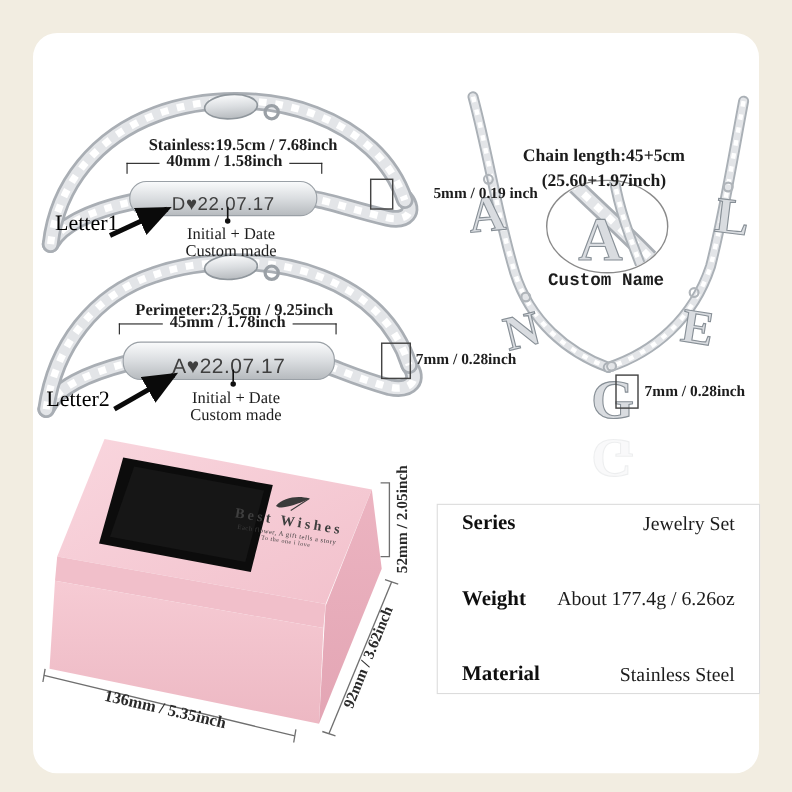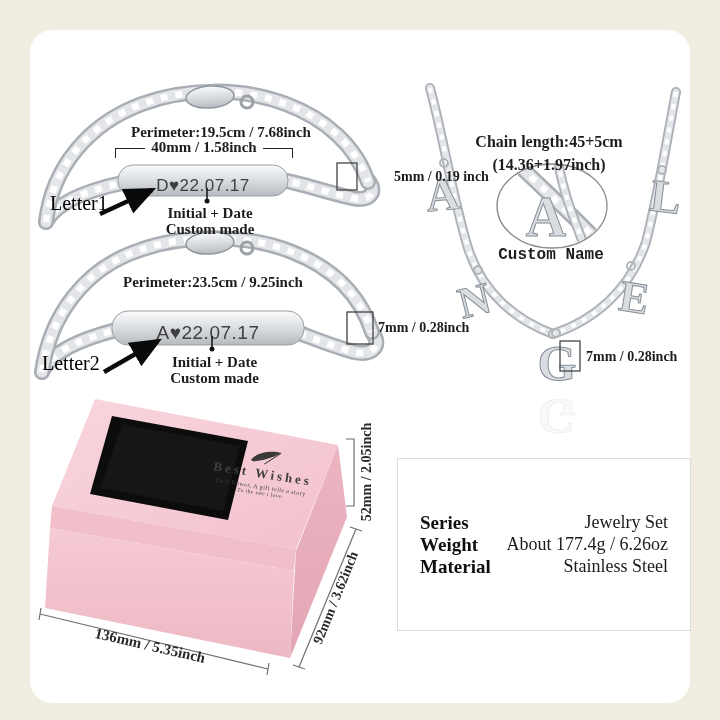--- a/index.html
+++ b/index.html
@@ -27,34 +27,34 @@
   .ann-sm{font-size:14px;}
   .sans-label{position:absolute;font-family:Liberation Serif, serif;font-size:20px;color:#000;white-space:nowrap;}
 
   
   .dim-row{position:absolute;display:flex;align-items:flex-start;}
   .dim-row .hook{flex:1;height:9px;border-top:1.5px solid #222;}
   .dim-row .hook.left{border-left:1.5px solid #222;}
   .dim-row .hook.right{border-right:1.5px solid #222;}
   .dim-row .txt{position:relative;top:-9px;padding:0 6px;font-weight:bold;font-size:15px;white-space:nowrap;}
 
-  .custom-block{position:absolute;text-align:center;font-weight:bold;font-size:15px;line-height:16px;}
+  .custom-block{position:absolute;text-align:center;font-weight:normal;font-size:15px;line-height:16px;}
 
   
   .rot-label{position:absolute;font-weight:bold;font-size:14px;white-space:nowrap;color:#2a2a2a;}
   .brand-block{position:absolute;left:188px;top:449px;width:150px;text-align:center;transform:rotate(9deg);color:#3f3f3f;}
   .brand-name{font-size:13px;font-weight:600;letter-spacing:3px;margin-top:1px;}
   .brand-tag1{font-size:6px;letter-spacing:.5px;margin-top:2px;}
   .brand-tag2{font-size:5.5px;letter-spacing:.5px;}
 
   
   .spec-table{
     position:absolute;left:397px;top:458px;width:294px;height:173px;
     background:#fff;border:1px solid #dcdcdc;box-sizing:border-box;
-    display:flex;flex-direction:column;justify-content:center;padding:6px 0;
+    display:flex;flex-direction:column;justify-content:space-between;padding:6px 0;
   }
   .spec-row{display:flex;justify-content:space-between;align-items:center;padding:0 22px;}
   .spec-label{font-weight:bold;font-size:19px;color:#0f0f0f;}
   .spec-value{font-size:18px;color:#1c1c1c;}
 
   .footer-note{position:absolute;left:0;top:674px;width:720px;text-align:center;font-size:16px;color:#6f6f6f;}
 
   
   .ch-a{stroke:#a9aeb4;stroke-width:16;fill:none;stroke-linecap:round;}
   .ch-b{stroke:#e3e5e8;stroke-width:11;fill:none;stroke-linecap:round;}
@@ -212,43 +212,48 @@
       <line x1="299" y1="667" x2="356" y2="529" class="dimline"></line>
       <line x1="293" y1="665" x2="305" y2="669" class="dimline"></line>
       <line x1="350" y1="527" x2="362" y2="531" class="dimline"></line>
       <line x1="40" y1="614" x2="268" y2="669" class="dimline"></line>
       <line x1="41" y1="608" x2="39" y2="620" class="dimline"></line>
       <line x1="269" y1="663" x2="267" y2="675" class="dimline"></line>
     </g>
   </svg>
 
 
-  <div class="ann ann-c" style="left:96px;top:124px;width:250px;">Perimeter:19.5cm / 7.68inch</div>
+  <div class="ann ann-c" style="left:96px;top:124px;width:250px;">Stainless:19.5cm / 7.68inch</div>
   <div class="dim-row" style="left:115px;top:148px;width:178px;">
     <span class="hook left"></span>
     <span class="txt">40mm / 1.58inch</span>
     <span class="hook right"></span>
   </div>
   <div class="ann ann-sm" style="left:362px;top:169px;margin-left:32px;">5mm / 0.19 inch</div>
   <div class="sans-label" style="left:50px;top:192px;">Letter1</div>
   <div class="custom-block" style="left:130px;top:205px;width:160px;">
     <div>Initial + Date</div>
     <div>Custom made</div>
   </div>
 
   <div class="ann ann-c" style="left:88px;top:274px;width:250px;">Perimeter:23.5cm / 9.25inch</div>
+  <div class="dim-row" style="left:108px;top:294px;width:198px;">
+    <span class="hook left"></span>
+    <span class="txt">45mm / 1.78inch</span>
+    <span class="hook right"></span>
+  </div>
   <div class="ann ann-sm" style="left:378px;top:320px;">7mm / 0.28inch</div>
   <div class="sans-label" style="left:42px;top:352px;">Letter2</div>
   <div class="custom-block" style="left:132px;top:354px;width:165px;">
     <div>Initial + Date</div>
     <div>Custom made</div>
   </div>
 
   <div class="ann ann-c" style="left:449px;top:133px;width:200px;font-size:16px;">Chain length:45+5cm</div>
-  <div class="ann ann-c" style="left:449px;top:156px;width:200px;font-size:16px;">(14.36+1.97inch)</div>
+  <div class="ann ann-c" style="left:449px;top:156px;width:200px;font-size:16px;">(25.60+1.97inch)</div>
   <div class="ann ann-c" style="left:451px;top:246px;width:200px;font-size:16px;font-family:Liberation Mono, monospace;">Custom Name</div>
   <div class="ann ann-sm" style="left:586px;top:349px;">7mm / 0.28inch</div>
 
   <div class="brand-block">
     <svg width="36" height="16" viewBox="0 0 36 16" style="display:block;margin:0 auto;">
       <path d="M4,13 C9,4 23,0 33,1.5 C25,8 13,13 7,14 Z" fill="#3a3a3a"></path>
       <path d="M33,1.5 L18,15" stroke="#3a3a3a" stroke-width="1" fill="none"></path>
     </svg>
     <div class="brand-name">Best Wishes</div>
     <div class="brand-tag1">Each flower, A gift tells a story</div>

